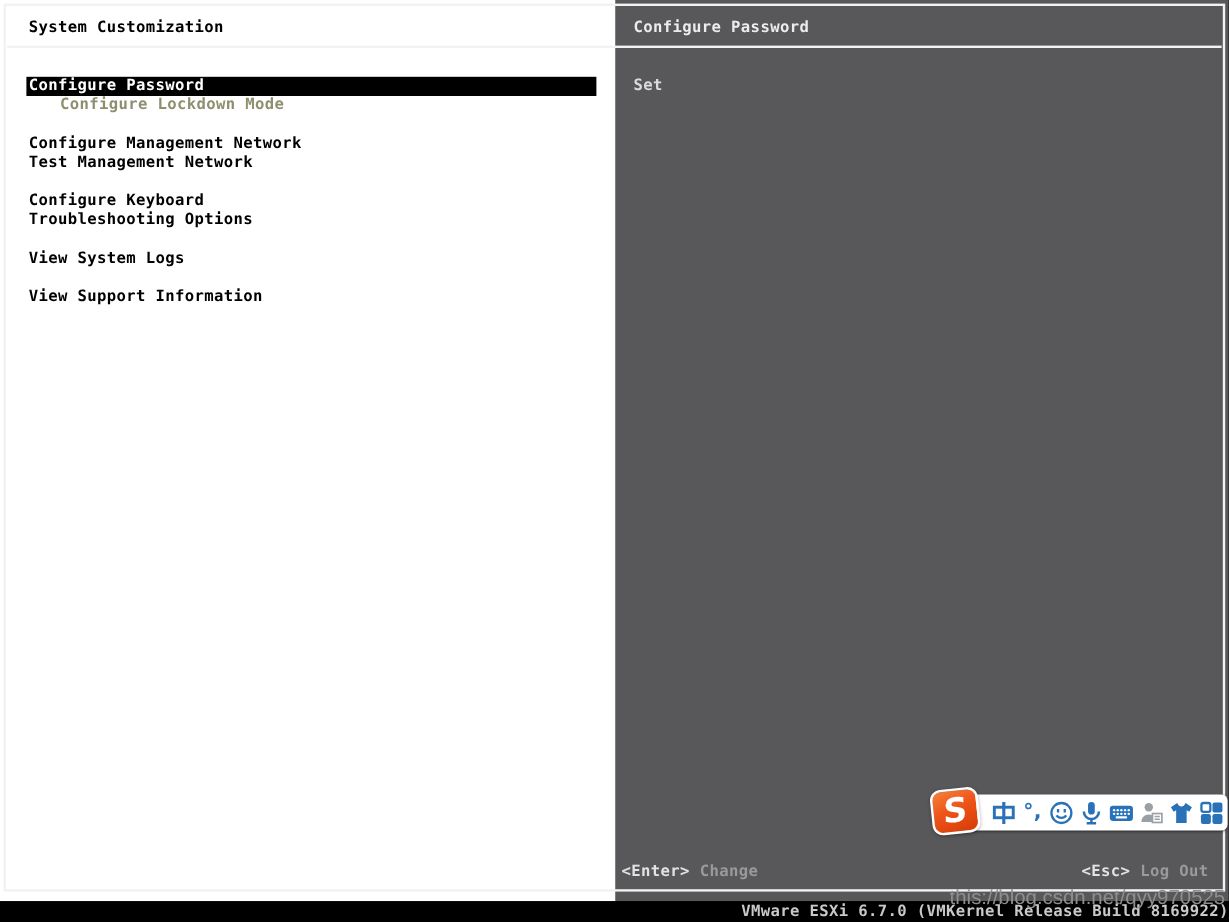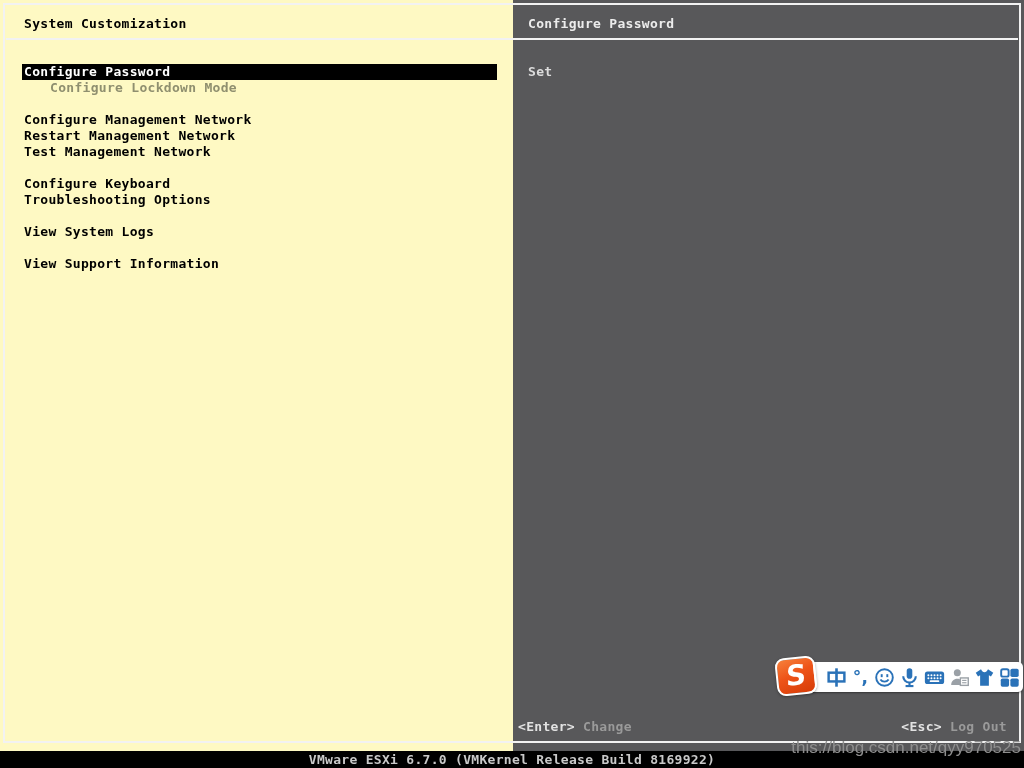--- a/index.html
+++ b/index.html
@@ -4,21 +4,21 @@
 <style>
   * { margin:0; padding:0; box-sizing:border-box; }
   html,body { width:1024px; height:768px; background:#000; }
   .screen {
     position:relative; width:1024px; height:768px; overflow:hidden;
     font-family:"DejaVu Sans Mono", monospace; font-weight:bold;
     font-size:13px; letter-spacing:0.3px;
   }
 
   
-  .panel-left  { position:absolute; left:0;   top:0; width:513px; height:751px; background:#fef9c3; }
+  .panel-left  { position:absolute; left:0;   top:0; width:513px; height:751px; background:#ffffff; }
   .panel-right { position:absolute; left:513px; top:0; width:511px; height:751px; background:#58585A; }
 
   
   .border-frame {
     position:absolute; left:3px; top:3px; width:1018px; height:740px;
     border:2px solid #F2F2F2; pointer-events:none; z-index:3;
   }
   .title-underline {
     position:absolute; left:6px; top:38px; width:1012px; height:2px;
     background:#F2F2F2; z-index:3;
@@ -47,21 +47,21 @@
 
   .hint { position:absolute; top:719px; height:16px; line-height:16px; white-space:nowrap; }
   .hint .key    { color:#E2E2E2; }
   .hint .action { color:#9A9A9A; }
   .hint-enter { left:5px;text-align:right; }
   .hint-esc   { right:17px; }
 
   
   .footer {
     position:absolute; left:0; top:751px; width:1024px; height:14px;
-    background:#000; color:#C9C9C9; text-align:center; line-height:17px; z-index:4;
+    background:#000; color:#C9C9C9; text-align:right; line-height:17px; z-index:4;
   }
 
   
   .watermark {
     position:absolute; right:3px; top:738px; z-index:6;
     font-family:"Liberation Sans", sans-serif; font-weight:normal;
     font-size:17px; color:#8E8E8E; letter-spacing:0;
   }
 
   
@@ -91,21 +91,20 @@
 
   <div class="panel-left">
     <div class="panel-title">System Customization</div>
     <div class="menu" id="menu">
         <div class="menu-group">
           <div class="menu-item selected">Configure Password</div>
           <div class="menu-item disabled">Configure Lockdown Mode</div>
         </div>
         <div class="menu-group">
           <div class="menu-item">Configure Management Network</div>
-          <div class="menu-item">Restart Management Network</div>
           <div class="menu-item">Test Management Network</div>
         </div>
         <div class="menu-group">
           <div class="menu-item">Configure Keyboard</div>
           <div class="menu-item">Troubleshooting Options</div>
         </div>
         <div class="menu-group">
           <div class="menu-item">View System Logs</div>
         </div>
         <div class="menu-group">

